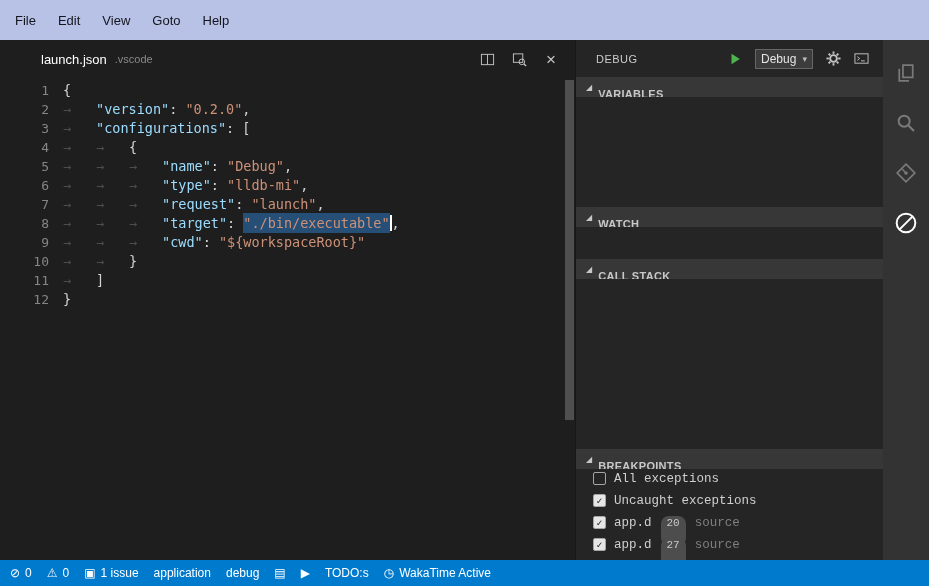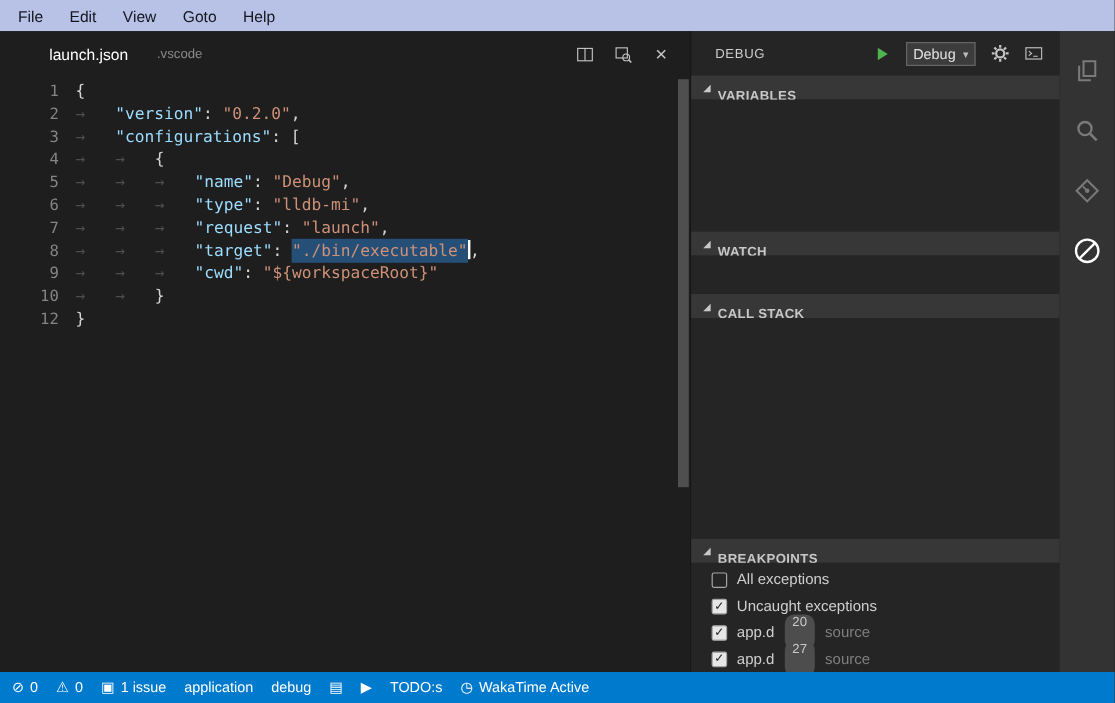--- a/index.html
+++ b/index.html
@@ -1,34 +1,34 @@
 <!DOCTYPE html>
 <html><head>
 <meta charset="utf-8">
 <style>
   * { box-sizing: border-box; margin: 0; padding: 0; }
   html,body { width: 929px; height: 586px; overflow: hidden; background: #1e1e1e;
               font-family: "Liberation Sans", sans-serif; }
   .screen { width: 929px; height: 586px; display: flex; flex-direction: column; }
 
   
-  .menubar { height: 26px; background: #b7c2e6; display: flex; align-items: center;
+  .menubar { height: 40px; background: #b7c2e6; display: flex; align-items: center;
              padding-left: 4px; flex: none; }
   .menu-item { padding: 3px 11px; font-size: 13px; color: #15151f; cursor: default; }
 
   
   .main { flex: 1; display: flex; min-height: 0; }
 
   
   .editor-region { width: 575px; flex: none; background: #1e1e1e; position: relative;
                    display: flex; flex-direction: column; padding-left: 17px; }
   .editor-titlebar { height: 38px; flex: none; display: flex; align-items: center;
                      padding: 0 16px 0 24px; }
   .tab-filename { color: #ffffff; font-size: 13px; }
-  .tab-folder { color: #8a8a8a; font-size: 11px; margin-left: 24px; }
+  .tab-folder { color: #8a8a8a; font-size: 11px; margin-left: 8px; }
   .editor-actions { margin-left: auto; display: flex; align-items: center; gap: 16px; }
   .editor-actions .icon-btn { width: 16px; height: 16px; display: flex; align-items: center;
                               justify-content: center; color: #c5c5c5; cursor: pointer; }
   .close-btn { font-size: 17px; color: #c5c5c5; line-height: 1; }
 
   .code-area { flex: 1; padding-top: 3px; font-family: "DejaVu Sans Mono", monospace;
                font-size: 13.5px; line-height: 19px; overflow: hidden; }
   .code-line { display: flex; height: 19px; white-space: pre; }
   .line-num { width: 46px; flex: none; text-align: right; padding-right: 14px;
               color: #858585; font-size: 13px; }
@@ -64,22 +64,22 @@
                     align-items: center; gap: 6px; padding: 0 10px; cursor: pointer; }
   .twisty { font-size: 8px; color: #c8c8c8; }
   .section-label { font-size: 11px; font-weight: 700; color: #c8c8c8;
                    letter-spacing: 0.3px; margin-top: 14px; }
   .section-body { background: #252526; }
   .body-variables { height: 110px; flex: none; }
   .body-watch { height: 32px; flex: none; }
   .body-callstack { flex: 1; min-height: 0; }
   .body-breakpoints { height: 91px; flex: none; padding-top: 3px; }
 
-  .bp-row { height: 22px; display: flex; align-items: center; padding-left: 17px;
-            cursor: pointer; }
+  .bp-row { height: 22px; display: flex; align-items: flex-start; padding-left: 17px;
+            cursor: pointer; font-family: Liberation Mono, monospace; }
   .checkbox { width: 13px; height: 13px; flex: none; border: 1px solid #a5a5a5;
               border-radius: 2px; display: inline-flex; align-items: center;
               justify-content: center; font-size: 10px; color: #1e1e1e;
               background: transparent; margin-right: 8px; cursor: pointer; }
   .checkbox.checked { background: #e6e6e6; }
   .bp-label { font-size: 12.5px; color: #cfcfcf; }
   .bp-badge { margin-left: 9px; background: #4d4d4d; color: #c8c8c8; font-size: 11px;
               line-height: 14px; height: 30px; padding: 0 6px; border-radius: 8px; }
   .bp-detail { margin-left: 9px; font-size: 12.5px; color: #7f7f7f; }
 
@@ -138,20 +138,21 @@
           <div class="code-line"><span class="line-num">1</span><span class="line-content"><span class="tok-punct">{</span></span></div>
           <div class="code-line"><span class="line-num">2</span><span class="line-content"><span class="tok-tab">→</span><span class="tok-key">"version"</span><span class="tok-punct">: </span><span class="tok-str">"0.2.0"</span><span class="tok-punct">,</span></span></div>
           <div class="code-line"><span class="line-num">3</span><span class="line-content"><span class="tok-tab">→</span><span class="tok-key">"configurations"</span><span class="tok-punct">: </span><span class="tok-punct">[</span></span></div>
           <div class="code-line"><span class="line-num">4</span><span class="line-content"><span class="tok-tab">→</span><span class="tok-tab">→</span><span class="tok-punct">{</span></span></div>
           <div class="code-line"><span class="line-num">5</span><span class="line-content"><span class="tok-tab">→</span><span class="tok-tab">→</span><span class="tok-tab">→</span><span class="tok-key">"name"</span><span class="tok-punct">: </span><span class="tok-str">"Debug"</span><span class="tok-punct">,</span></span></div>
           <div class="code-line"><span class="line-num">6</span><span class="line-content"><span class="tok-tab">→</span><span class="tok-tab">→</span><span class="tok-tab">→</span><span class="tok-key">"type"</span><span class="tok-punct">: </span><span class="tok-str">"lldb-mi"</span><span class="tok-punct">,</span></span></div>
           <div class="code-line"><span class="line-num">7</span><span class="line-content"><span class="tok-tab">→</span><span class="tok-tab">→</span><span class="tok-tab">→</span><span class="tok-key">"request"</span><span class="tok-punct">: </span><span class="tok-str">"launch"</span><span class="tok-punct">,</span></span></div>
           <div class="code-line"><span class="line-num">8</span><span class="line-content"><span class="tok-tab">→</span><span class="tok-tab">→</span><span class="tok-tab">→</span><span class="tok-key">"target"</span><span class="tok-punct">: </span><span class="tok-str sel">"./bin/executable"</span><span class="caret"></span><span class="tok-punct">,</span></span></div>
           <div class="code-line"><span class="line-num">9</span><span class="line-content"><span class="tok-tab">→</span><span class="tok-tab">→</span><span class="tok-tab">→</span><span class="tok-key">"cwd"</span><span class="tok-punct">: </span><span class="tok-str">"${workspaceRoot}"</span></span></div>
           <div class="code-line"><span class="line-num">10</span><span class="line-content"><span class="tok-tab">→</span><span class="tok-tab">→</span><span class="tok-punct">}</span></span></div>
+          <div class="code-line"><span class="line-num">11</span><span class="line-content"><span class="tok-tab">→</span><span class="tok-punct">]</span></span></div>
           <div class="code-line"><span class="line-num">12</span><span class="line-content"><span class="tok-punct">}</span></span></div>
         </div>
       <div class="editor-scrollbar">
         <div class="scroll-thumb"></div>
       </div>
     </div>
 
     <div class="sidebar">
       <div class="sidebar-header">
         <span class="sidebar-title">DEBUG</span>

